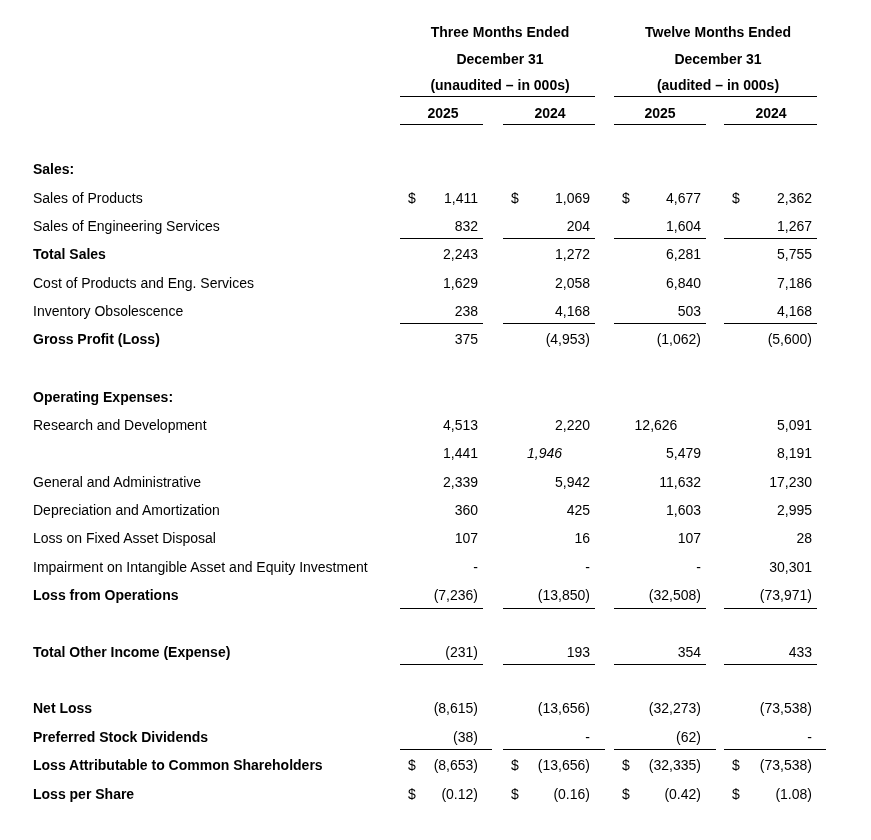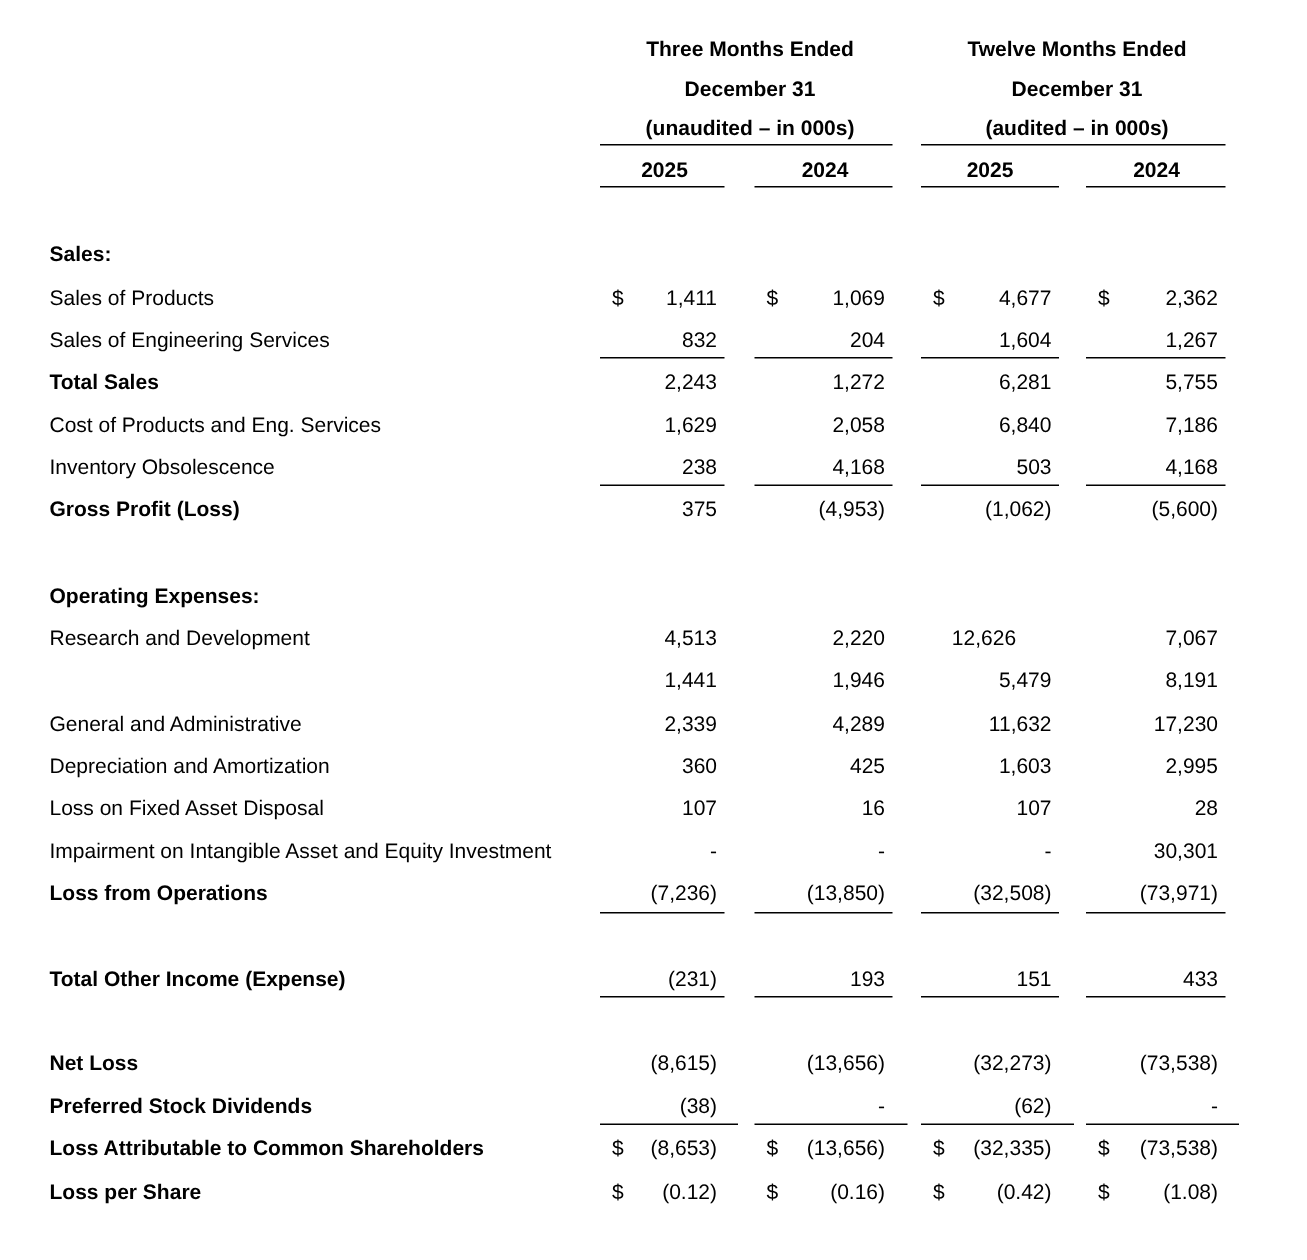--- a/index.html
+++ b/index.html
@@ -93,32 +93,32 @@
       <div class="val" style="left: 388px; width: 90px;"></div>
       <div class="val" style="left: 500px; width: 90px;"></div>
       <div class="val" style="left: 611px; width: 90px;"></div>
       <div class="val" style="left: 722px; width: 90px;"></div>
     </div>
     <div class="row" style="top: 411px;">
       <div class="label">Research and Development</div>
       <div class="val" style="left: 388px; width: 90px;">4,513</div>
       <div class="val" style="left: 500px; width: 90px;">2,220</div>
       <div class="val" style="left: 611px; width: 90px; text-align: center;">12,626</div>
-      <div class="val" style="left: 722px; width: 90px;">7,067</div>
+      <div class="val" style="left: 722px; width: 90px;">5,091</div>
     </div>
     <div class="row" style="top: 439px;">
       <div class="val" style="left: 388px; width: 90px;">1,441</div>
-      <div class="val" style="left: 500px; width: 90px;">1,946</div>
+      <div class="val" style="left: 472px; width: 90px; font-style: italic;">1,946</div>
       <div class="val" style="left: 611px; width: 90px;">5,479</div>
       <div class="val" style="left: 722px; width: 90px;">8,191</div>
     </div>
     <div class="row" style="top: 468px;">
       <div class="label">General and Administrative</div>
       <div class="val" style="left: 388px; width: 90px;">2,339</div>
-      <div class="val" style="left: 500px; width: 90px;">4,289</div>
+      <div class="val" style="left: 500px; width: 90px;">5,942</div>
       <div class="val" style="left: 611px; width: 90px;">11,632</div>
       <div class="val" style="left: 722px; width: 90px;">17,230</div>
     </div>
     <div class="row" style="top: 496px;">
       <div class="label">Depreciation and Amortization</div>
       <div class="val" style="left: 388px; width: 90px;">360</div>
       <div class="val" style="left: 500px; width: 90px;">425</div>
       <div class="val" style="left: 611px; width: 90px;">1,603</div>
       <div class="val" style="left: 722px; width: 90px;">2,995</div>
     </div>
@@ -140,21 +140,21 @@
       <div class="label bold">Loss from Operations</div>
       <div class="val" style="left: 388px; width: 90px;">(7,236)</div>
       <div class="val" style="left: 500px; width: 90px;">(13,850)</div>
       <div class="val" style="left: 611px; width: 90px;">(32,508)</div>
       <div class="val" style="left: 722px; width: 90px;">(73,971)</div>
     </div>
     <div class="row" style="top: 638px;">
       <div class="label bold">Total Other Income (Expense)</div>
       <div class="val" style="left: 388px; width: 90px;">(231)</div>
       <div class="val" style="left: 500px; width: 90px;">193</div>
-      <div class="val" style="left: 611px; width: 90px;">151</div>
+      <div class="val" style="left: 611px; width: 90px;">354</div>
       <div class="val" style="left: 722px; width: 90px;">433</div>
     </div>
     <div class="row" style="top: 694px;">
       <div class="label bold">Net Loss</div>
       <div class="val" style="left: 388px; width: 90px;">(8,615)</div>
       <div class="val" style="left: 500px; width: 90px;">(13,656)</div>
       <div class="val" style="left: 611px; width: 90px;">(32,273)</div>
       <div class="val" style="left: 722px; width: 90px;">(73,538)</div>
     </div>
     <div class="row" style="top: 723px;">

